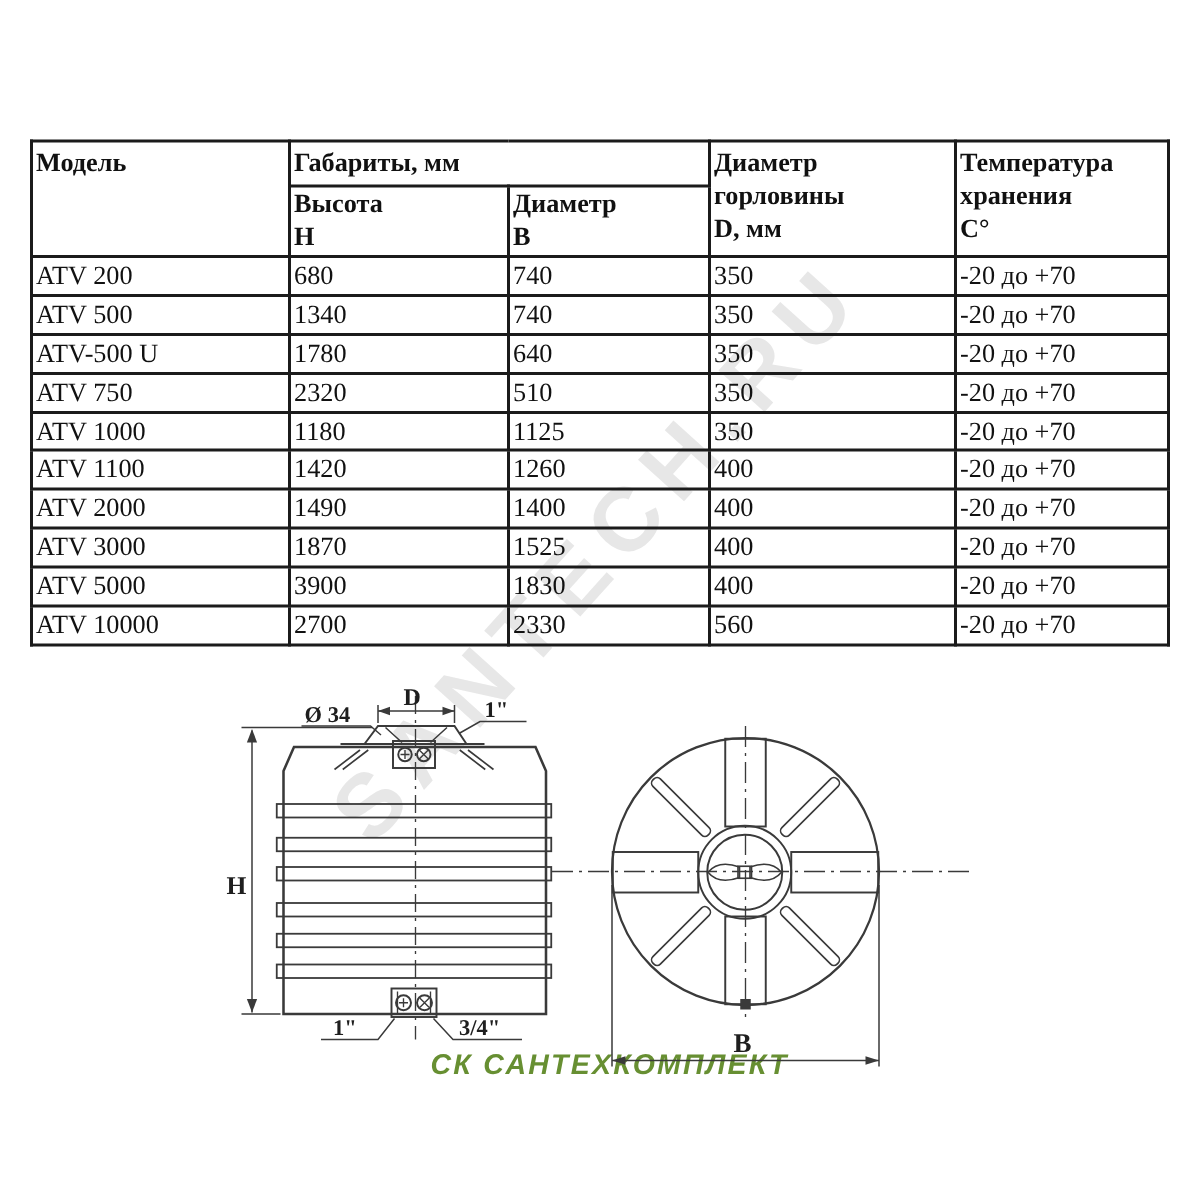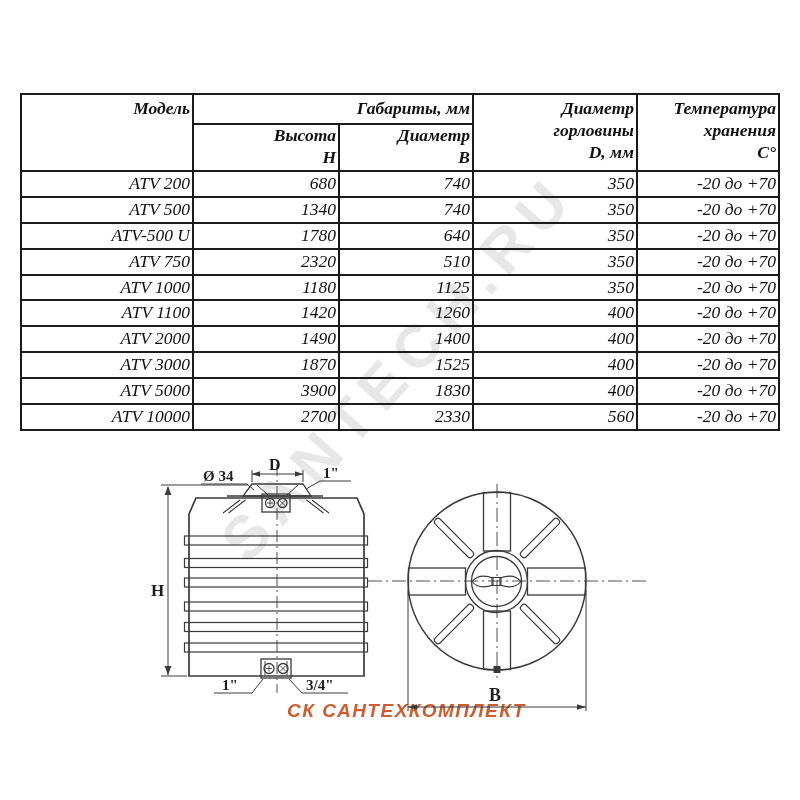--- a/index.html
+++ b/index.html
@@ -12,32 +12,32 @@
     position:absolute;left:398px;top:368px;
     transform:translate(-50%,-50%) rotate(-48deg);
     font-family:"Liberation Sans", sans-serif;
     font-weight:bold;font-size:60px;letter-spacing:10px;
     color:#bdbdbd;opacity:.36;white-space:nowrap;z-index:1;
   }
   .wm-bottom{
     position:absolute;left:287px;top:700px;
     font-family:"Liberation Sans", sans-serif;
     font-weight:bold;font-style:italic;font-size:19px;letter-spacing:1.5px;
-    color:#c2410c;opacity:.85;white-space:nowrap;z-index:1;
+    color:#4d7c0f;opacity:.85;white-space:nowrap;z-index:1;
   }
   
   table.spec{
     position:absolute;left:20px;top:93px;width:758px;z-index:2;
     border-collapse:collapse;table-layout:fixed;background:transparent;
   }
   table.spec th, table.spec td{
     border:2px solid #1b1b1b;
     font-size:17.5px;line-height:1.25;
-    text-align:right;vertical-align:middle;
-    padding:1px 2px;overflow:hidden;white-space:nowrap;font-style:italic;
+    text-align:left;vertical-align:middle;
+    padding:1px 2px;overflow:hidden;white-space:nowrap;
   }
   table.spec th{font-weight:bold;vertical-align:top;padding-top:3px;}
   table.spec td{height:21px;}
   td.model{text-align:left;padding-left:13px;border-radius:10px;}
   col.c-model{width:172px;} col.c-h{width:146px;} col.c-d{width:134px;}
   col.c-neck{width:164px;} col.c-temp{width:142px;}
   tr.hdr1 th{height:24px;}
   tr.hdr2 th{height:44px;vertical-align:middle;padding-top:0;}
   
   svg.drawing{position:absolute;left:0;top:440px;z-index:2;}

